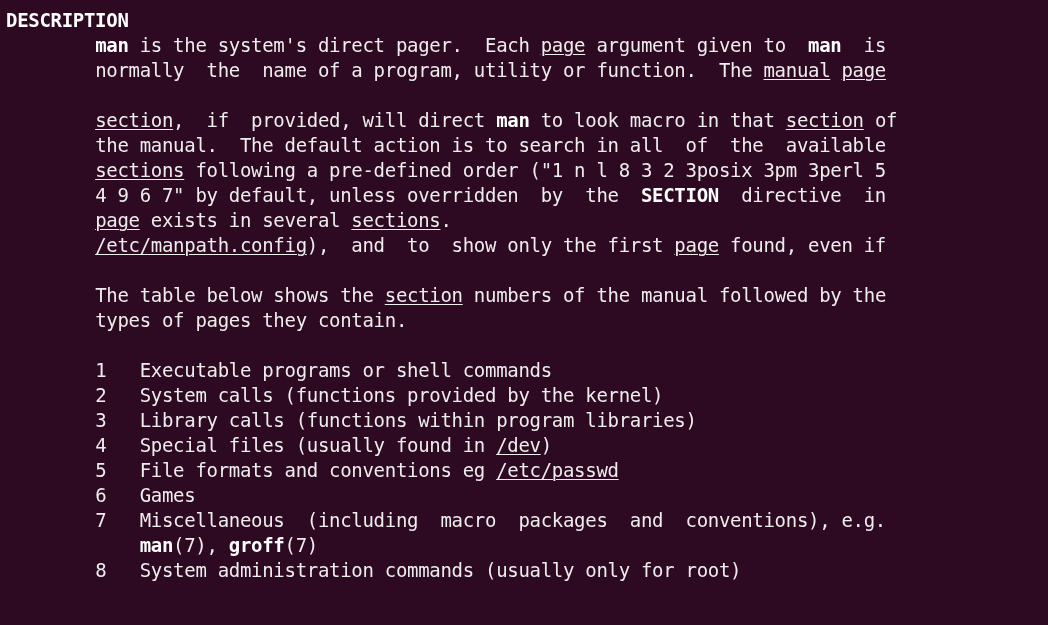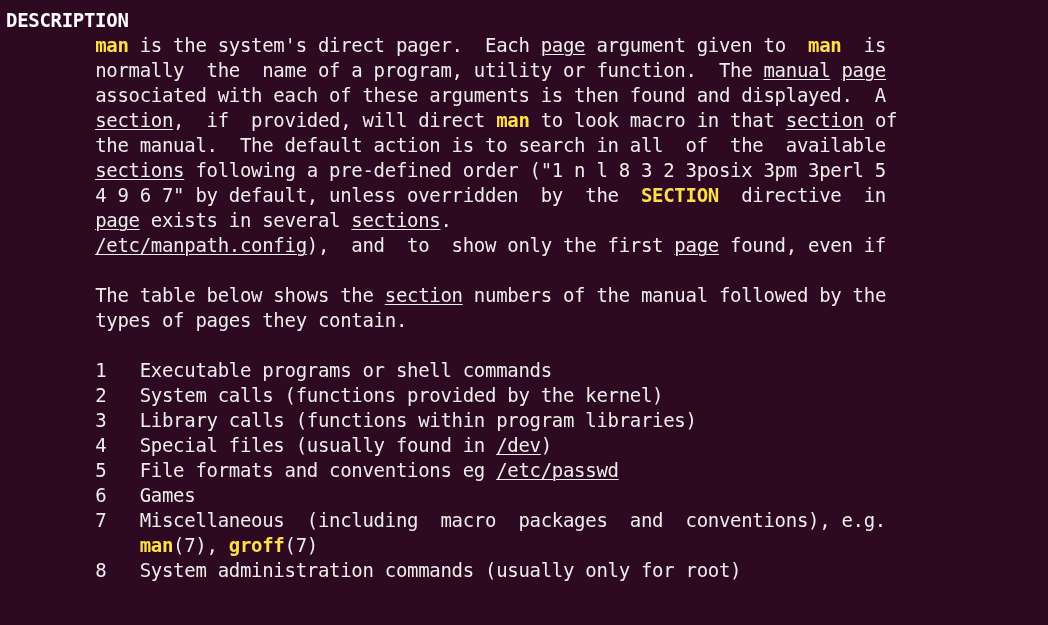--- a/index.html
+++ b/index.html
@@ -40,21 +40,21 @@
     font-size: 19px;
     font-family: "DejaVu Sans Mono", "Liberation Mono", monospace;
     color: #ededec;
     letter-spacing: -0.3px;
   }
   .line.blank {
     height: 25px;
   }
   .b {
     font-weight: bold;
-    color: #fde047;
+    color: #ffffff;
   }
   .u {
     text-decoration: underline;
     text-underline-offset: 2px;
     text-decoration-thickness: 1px;
   }
   .heading {
     font-weight: bold;
     color: #ffffff;
   }
@@ -64,21 +64,21 @@
 
 <div id="terminal">
   <div class="manpage">
 
     <div class="line"><span class="heading">DESCRIPTION</span></div>
 
     <div class="line"><span>        </span><span class="b">man</span><span> is the system's direct pager.  Each </span><span class="u">page</span><span> argument given to  </span><span class="b">man</span><span>  is</span></div>
 
     <div class="line"><span>        </span><span>normally  the  name of a program, utility or function.  The </span><span class="u">manual</span><span> </span><span class="u">page</span></div>
 
-    <div class="line"><span>        </span><span>associated with each of these arguments is then found and displayed.  A</span></div>
+    <div class="line"><span>        </span></div>
 
     <div class="line"><span>        </span><span class="u">section</span><span>,  if  provided, will direct </span><span class="b">man</span><span> to look macro in that </span><span class="u">section</span><span> of</span></div>
 
     <div class="line"><span>        </span><span>the manual.  The default action is to search in all  of  the  available</span></div>
 
     <div class="line"><span>        </span><span class="u">sections</span><span> following a pre-defined order ("1 n l 8 3 2 3posix 3pm 3perl 5</span></div>
 
     <div class="line"><span>        </span><span>4 9 6 7" by default, unless overridden  by  the  </span><span class="b">SECTION</span><span>  directive  in</span></div>
 
     <div class="line"><span>        </span><span class="u">page</span><span> exists in several </span><span class="u">sections</span><span>.</span></div>

